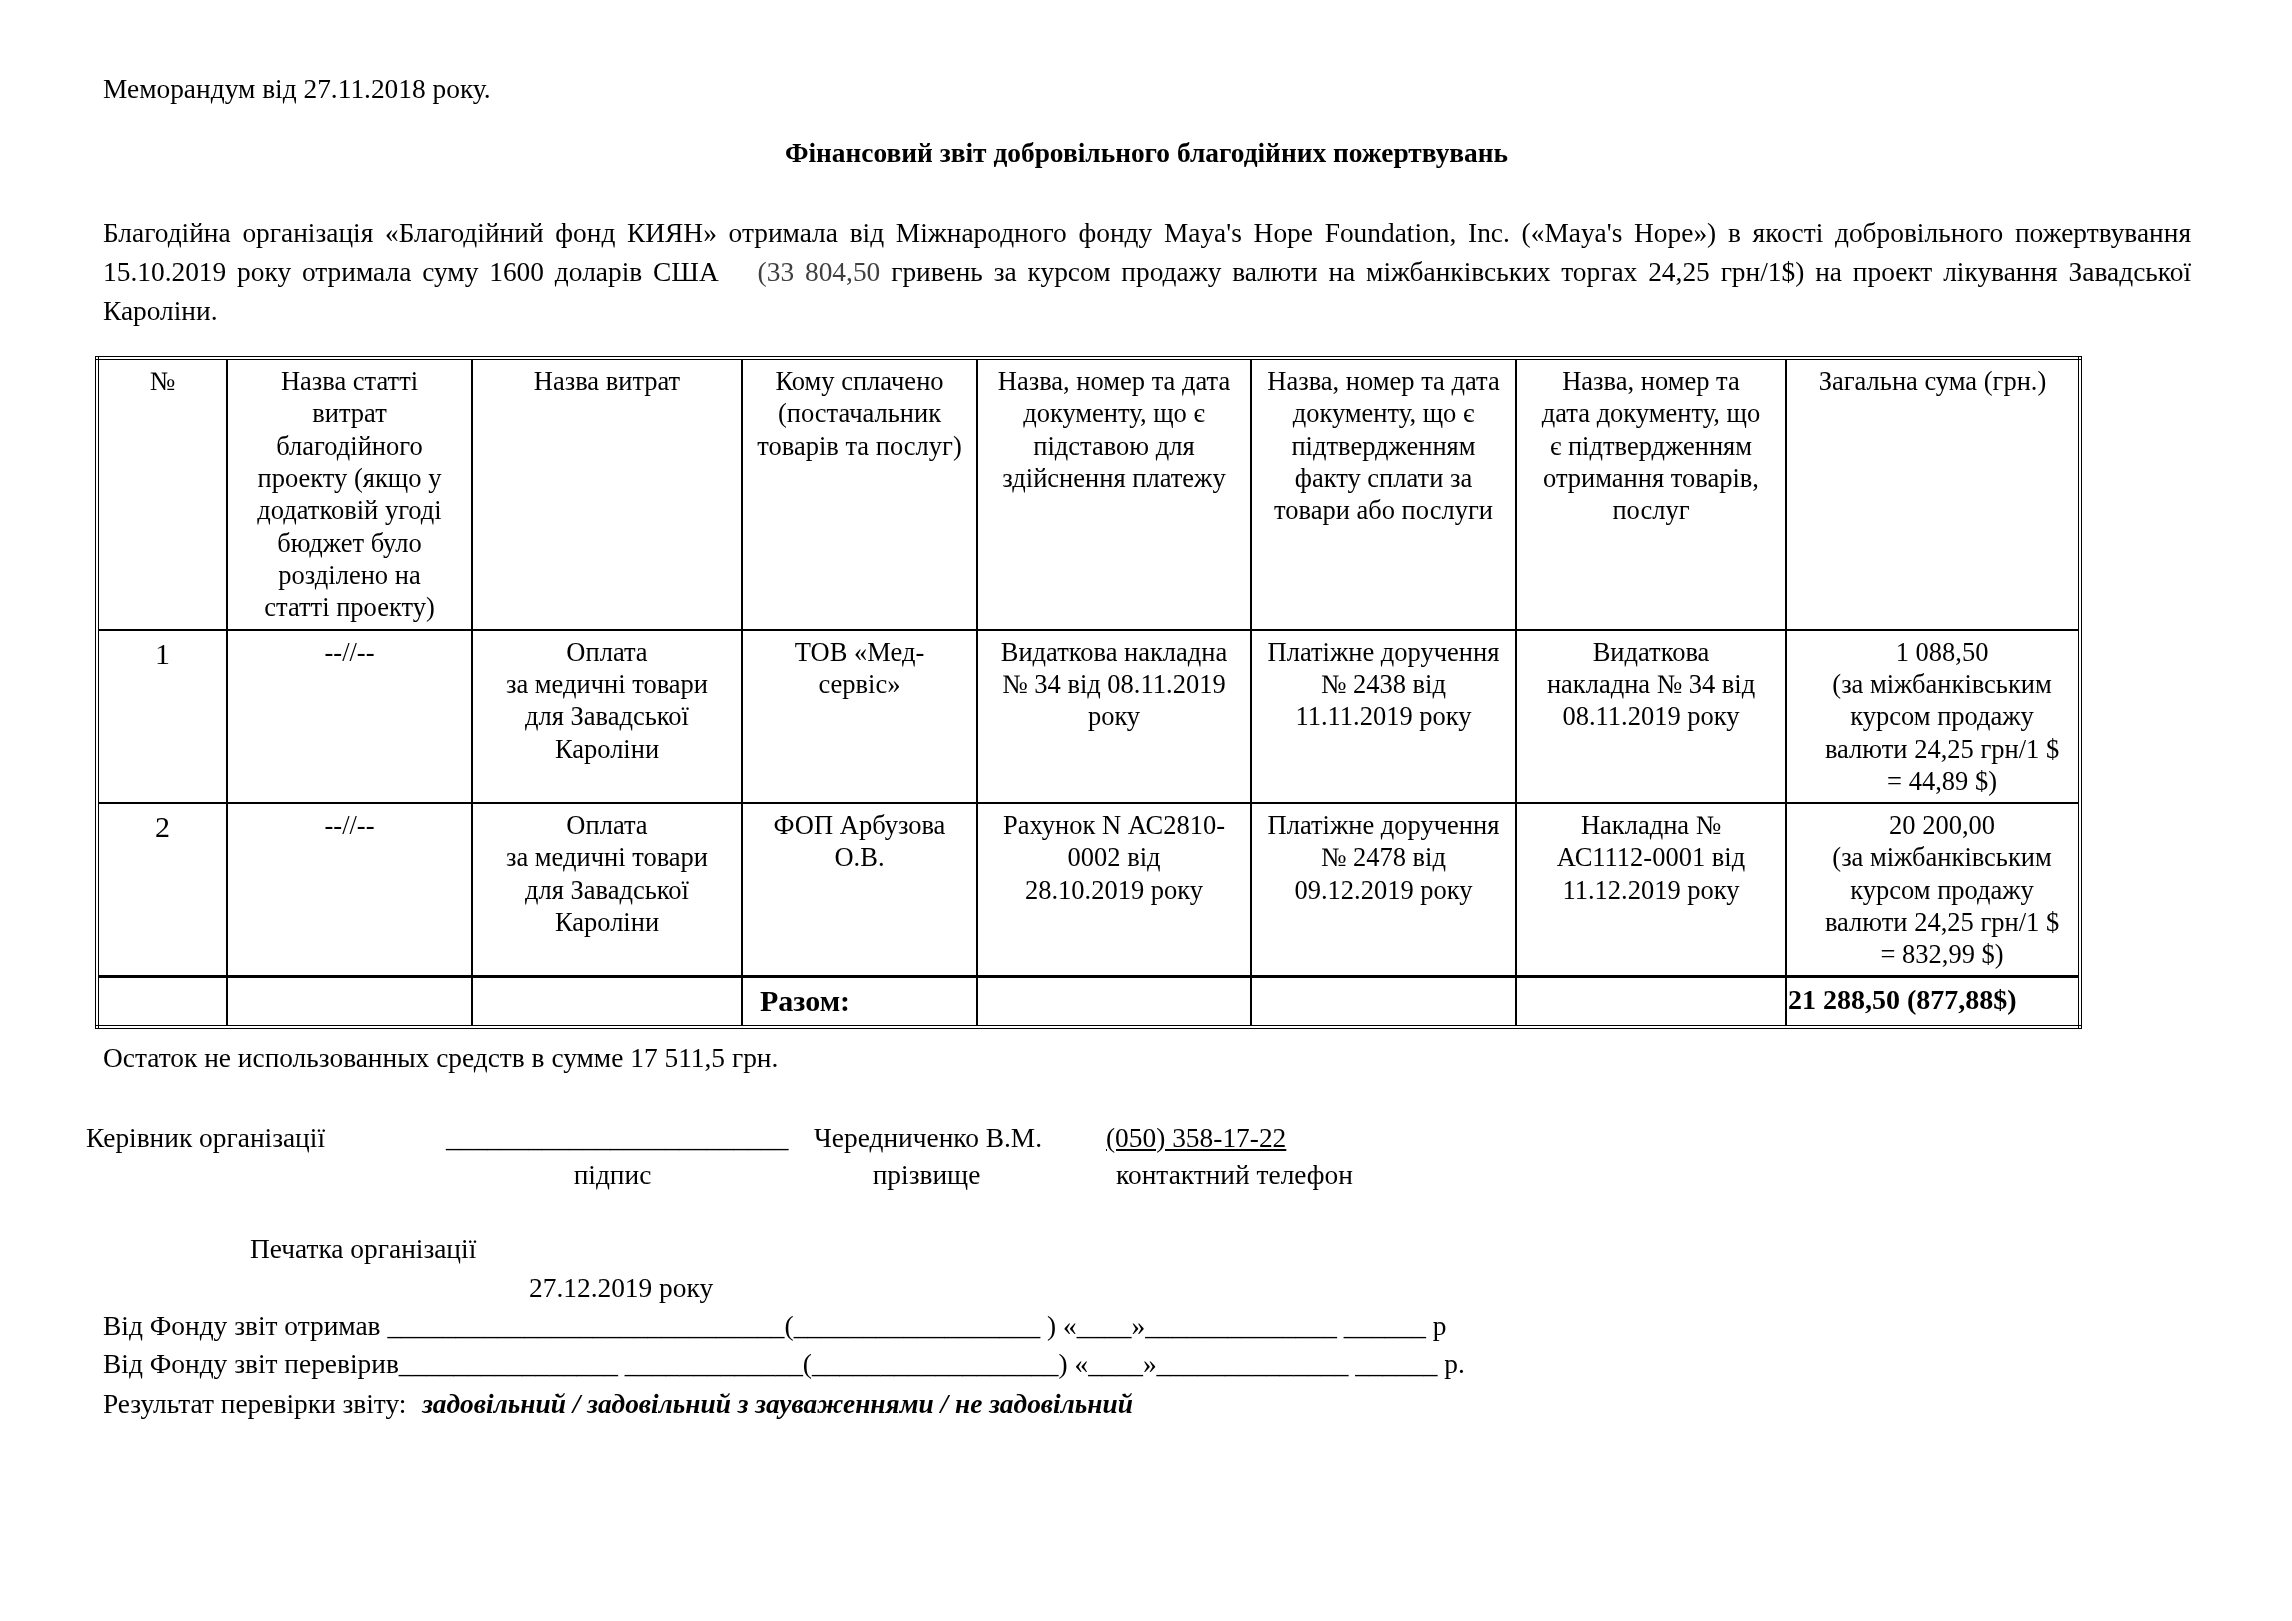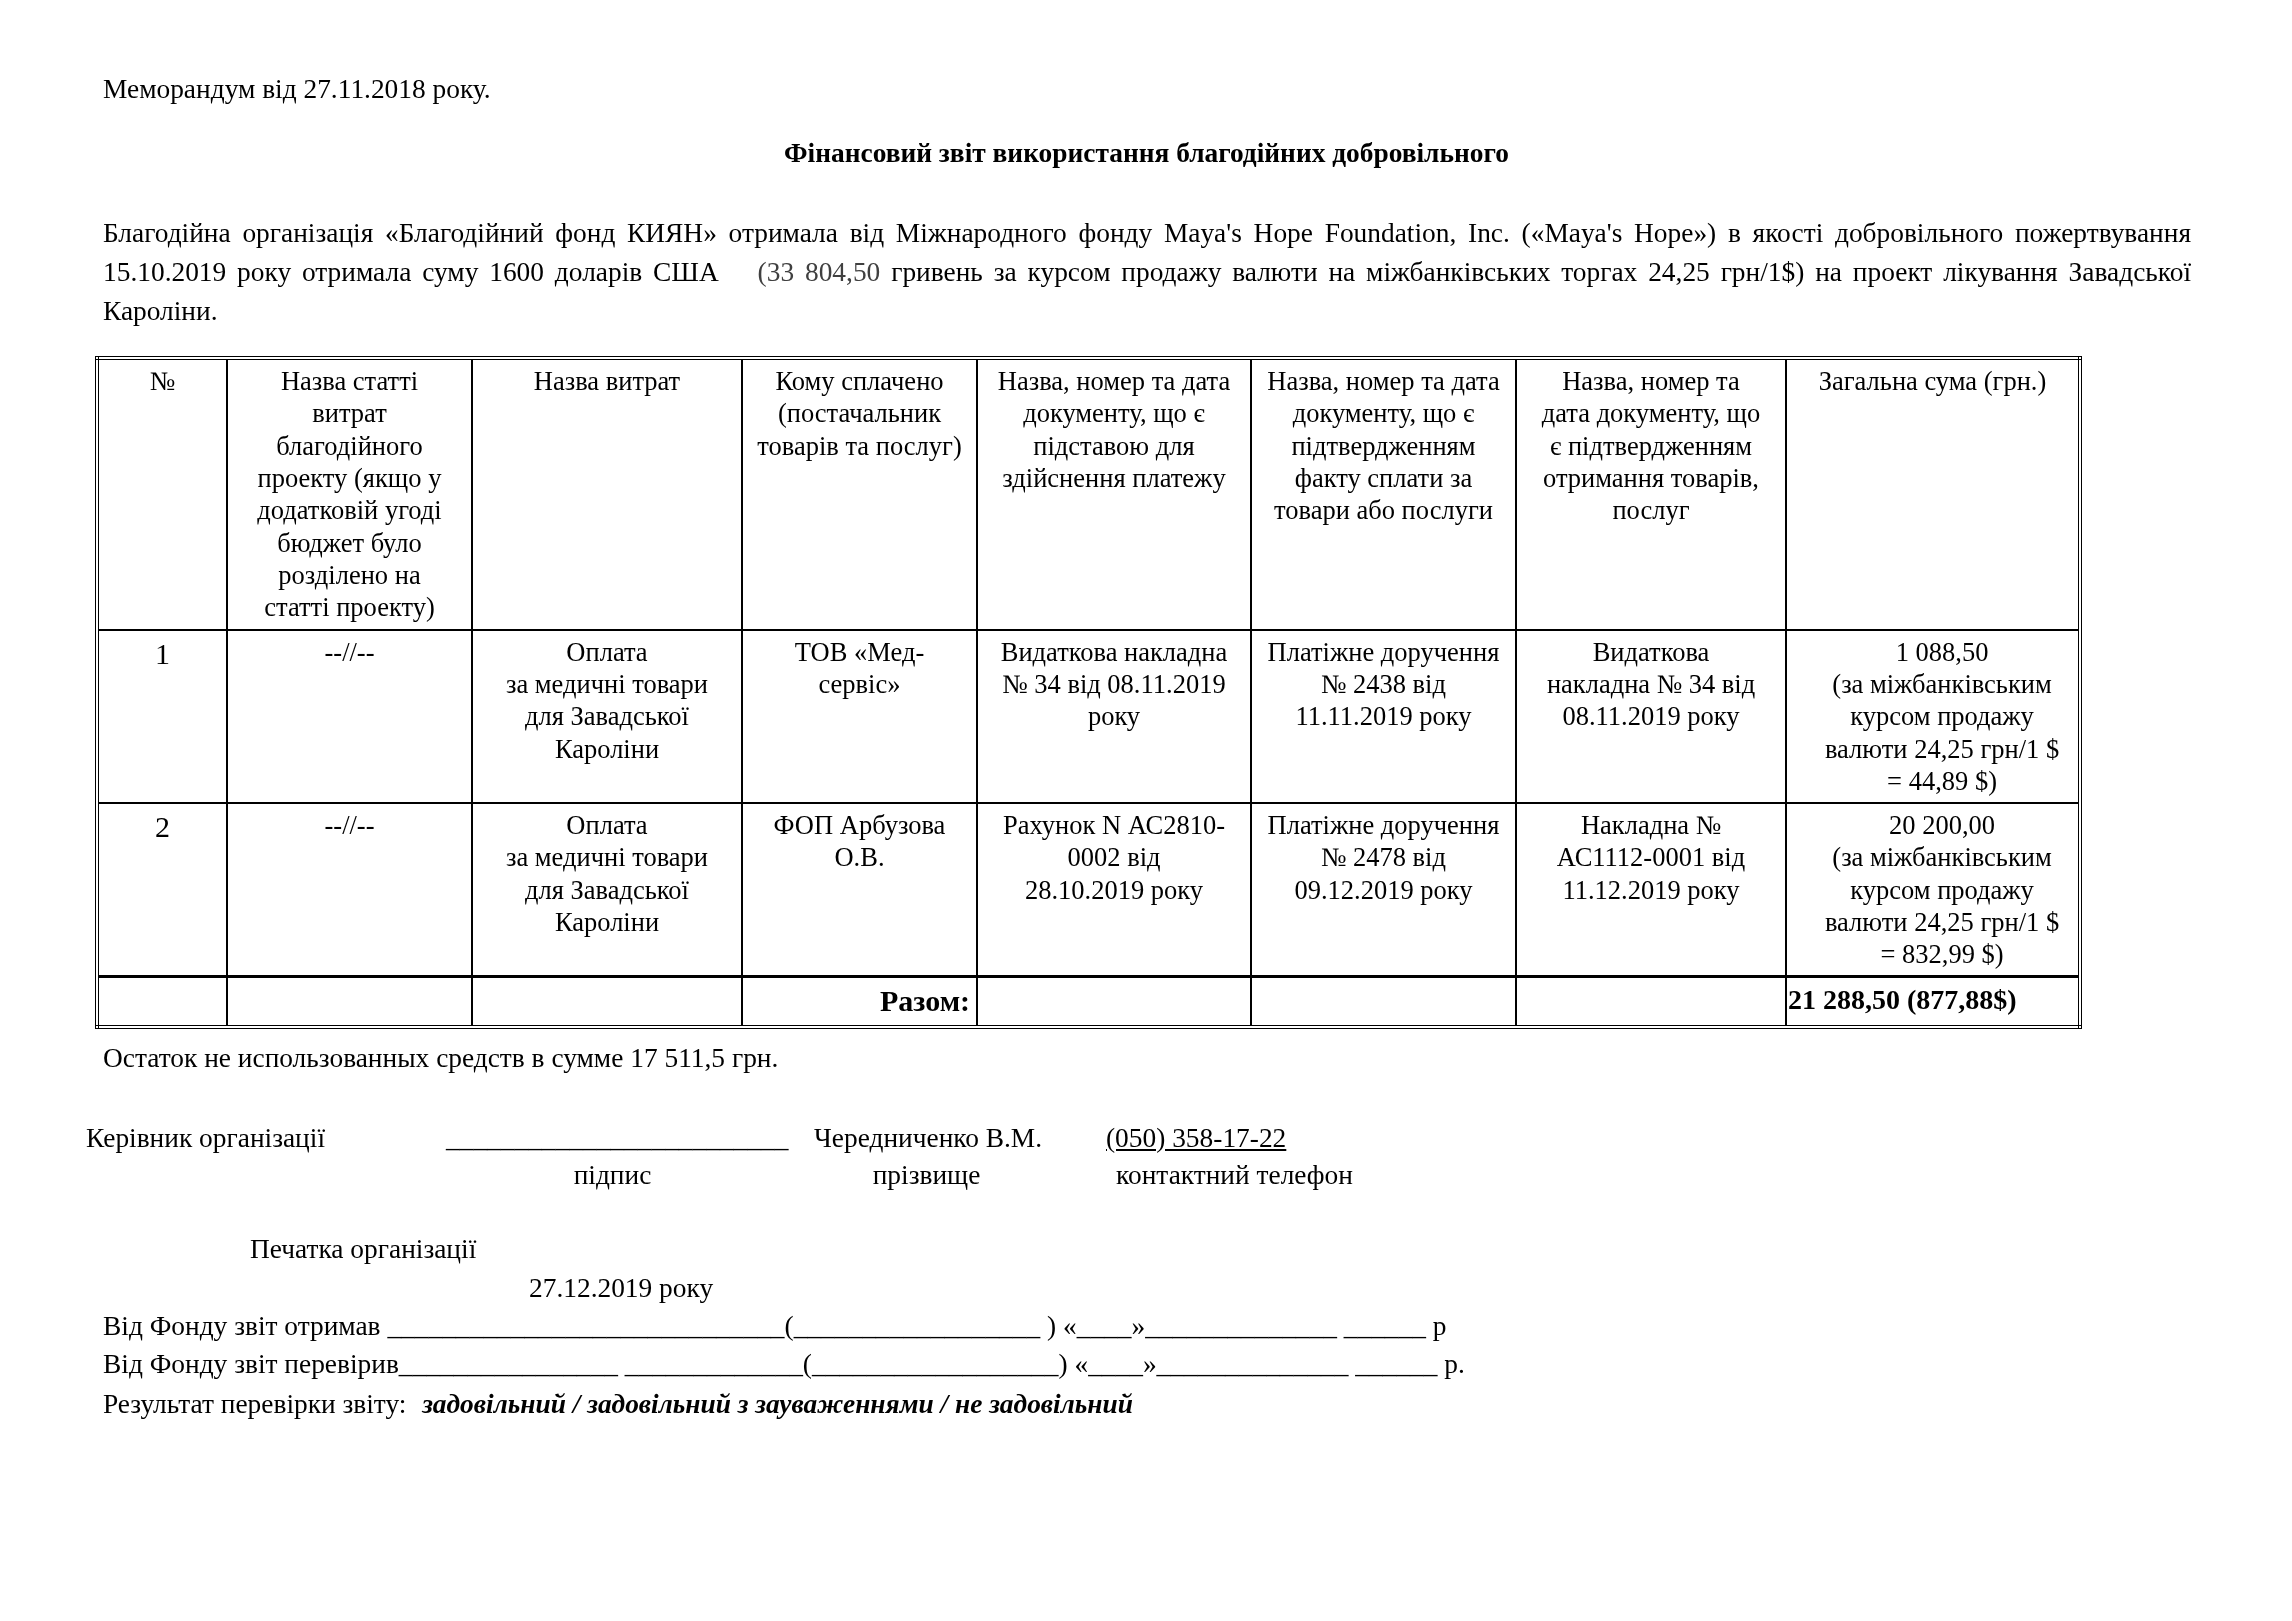--- a/index.html
+++ b/index.html
@@ -32,21 +32,21 @@
     font-weight:normal;
     font-size:26.5px;
     overflow:hidden;
   }
   tr.header-row  { height:255px; }
   tr.data-row    { height:170px; }
   tr.total-row   { height:39px; }
   tr.total-row td{ border-top:3.9px solid #000000; }
   td.num         { font-size:30px; }
   td.sum         { text-align:center; padding-left:25px; }
-  td.total-label { text-align:right; font-weight:bold; font-size:30px; padding-left:7px; white-space:normal; }
+  td.total-label { text-align:left; font-weight:bold; font-size:30px; padding-left:17px; white-space:normal; }
   td.sum-total   { text-align:left; font-weight:bold; font-size:28px; padding-left:1px; }
 
   .balance { margin:13.7px 0 0 103px; }
 
   .sig-block { position:relative; height:86px; margin-top:49px; }
   .sig-label   { position:absolute; left:86px;  top:0; }
   .sig-line    { position:absolute; left:446px;  top:0; }
   .sig-name    { position:absolute; left:814px;  top:0; }
   .sig-phone   { position:absolute; left:1106px; top:0; text-decoration:underline; }
   .cap-sign    { position:absolute; left:446px;  top:37px; width:333px; text-align:center; }
@@ -59,21 +59,21 @@
   .result-line { margin:6.9px 0 0 103px; line-height:1.2; }
   .result-opts { font-weight:bold; font-style:italic; margin-left:15.7px; }
 </style>
 </head>
 <body>
 
 <div>
 
   <div class="memo">Меморандум від 27.11.2018 року.</div>
 
-  <div class="title">Фінансовий звіт використання благодійних добровільного</div>
+  <div class="title">Фінансовий звіт добровільного благодійних пожертвувань</div>
 
   <p class="intro"><span>Благодійна організація «Благодійний фонд КИЯН» отримала від Міжнародного  фонду Maya's Hope Foundation, Inc. («Maya's Hope»)  в якості добровільного пожертвування  15.10.2019 року отримала суму 1600 доларів США </span><span class="red">(33 804,50</span><span>  гривень за курсом продажу валюти на міжбанківських торгах 24,25 грн/1$) на проект лікування Завадської Кароліни.</span></p>
 
   <table class="report">
     <colgroup>
       <col style="width:130px">
         <col style="width:245px">
         <col style="width:270px">
         <col style="width:235px">
       <col style="width:274px">

